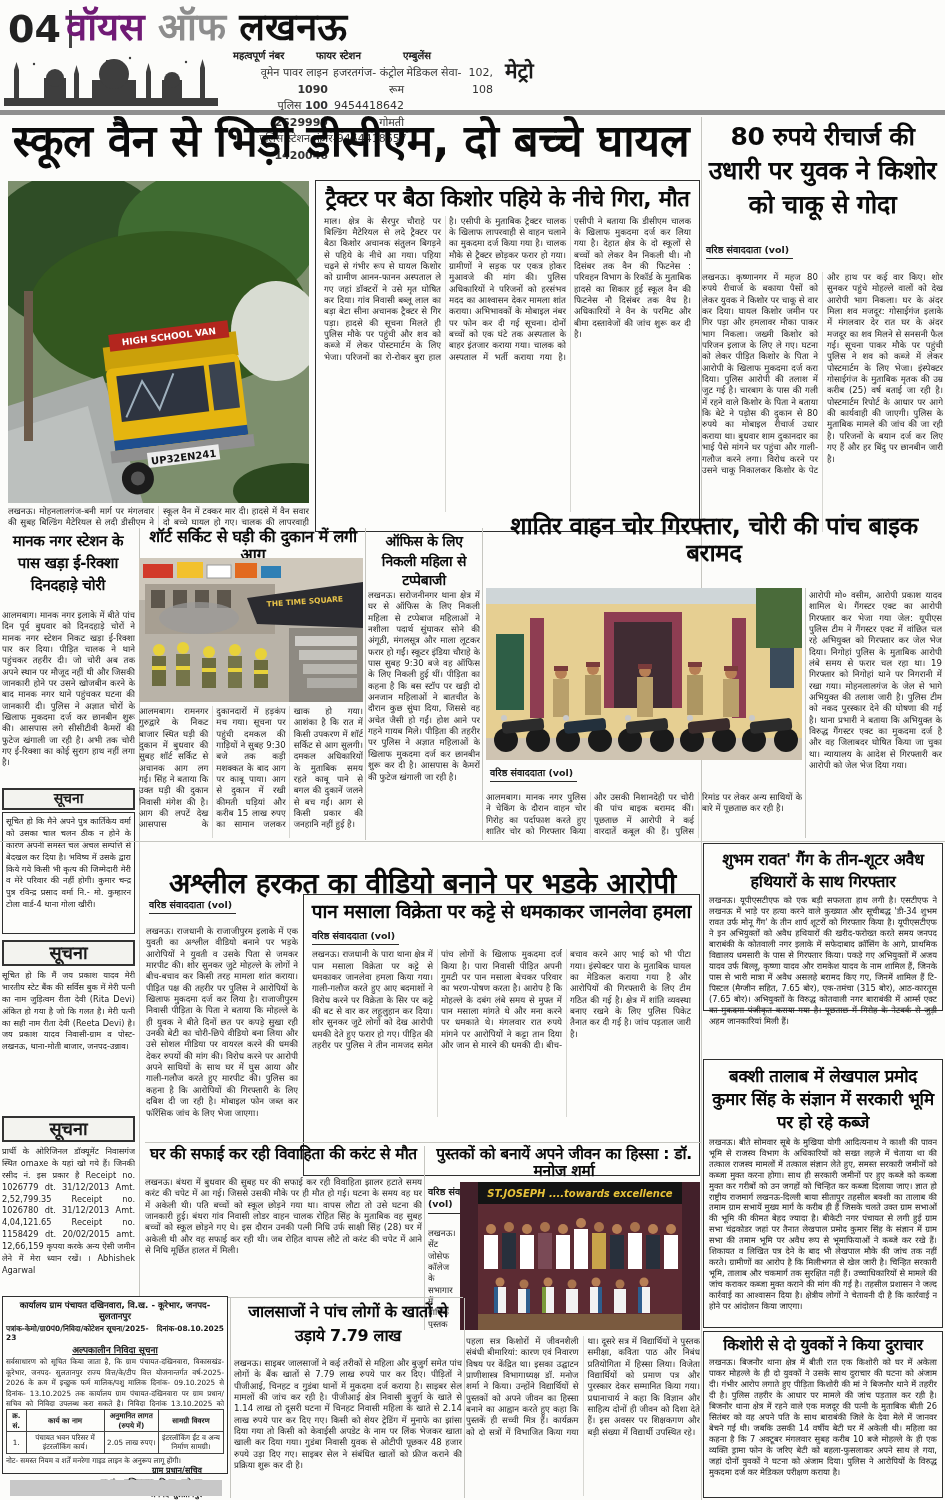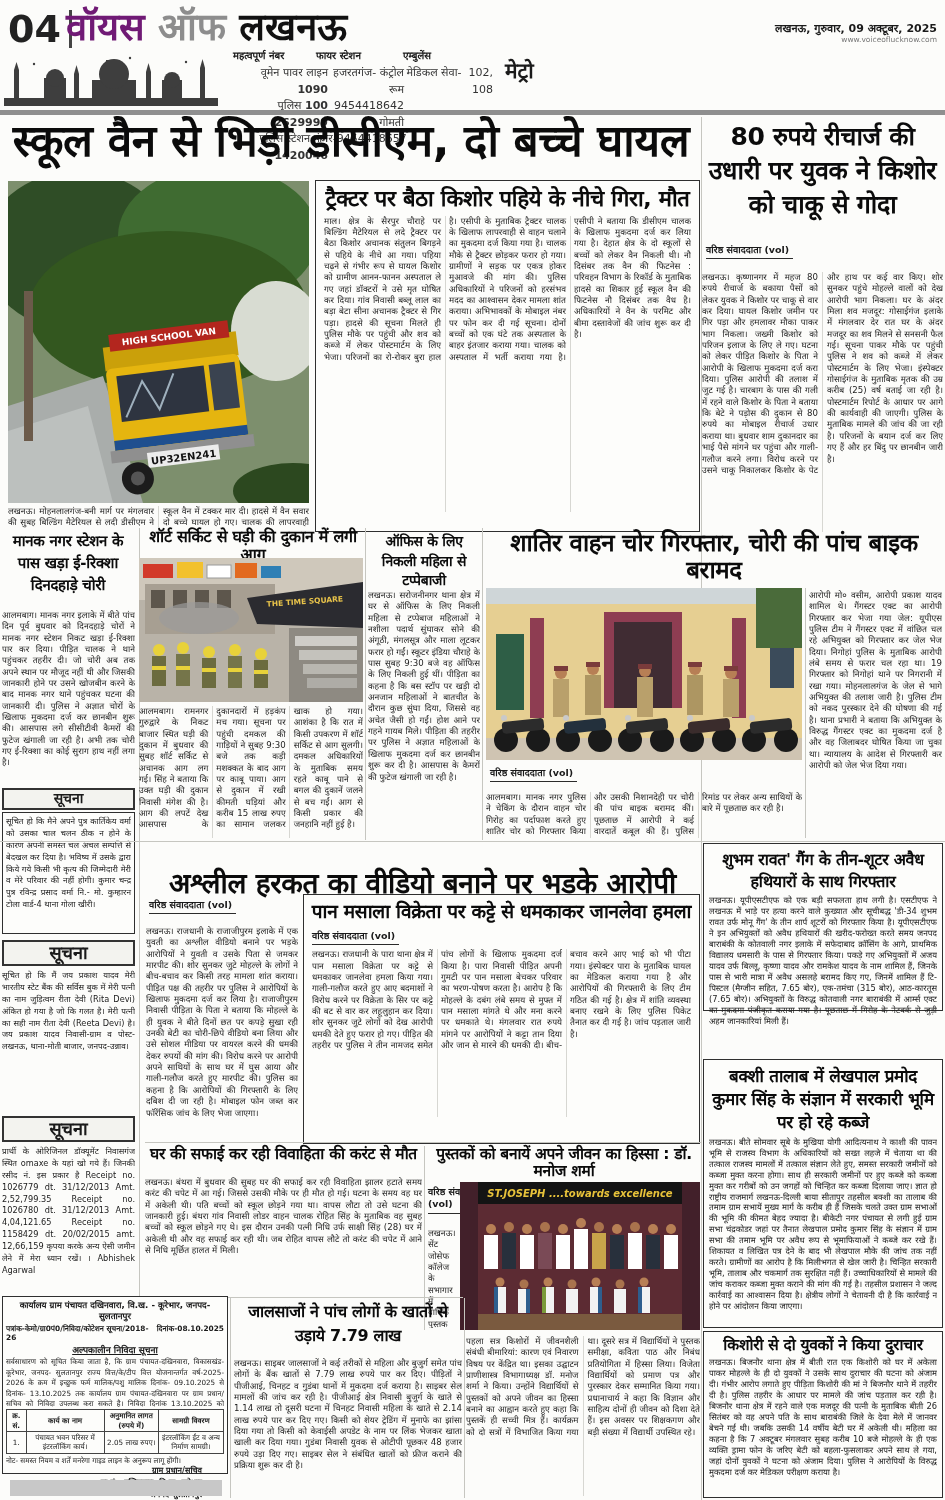--- a/index.html
+++ b/index.html
@@ -69,24 +69,20 @@
     <div class="contact-title">फायर स्टेशन</div>
     <div class="contact-line">हजरतगंज- कंट्रोल रूम</div>
     <div class="contact-line">9454418642</div>
     <div class="contact-line">गोमती नगर-9454418657</div>
   </div>
   <div class="abs" style="left:403px;top:48px;width:90px;">
     <div class="contact-title">एम्बुलेंस</div>
     <div class="contact-line"><span>मेडिकल सेवा-</span>&nbsp;&nbsp;<span>102, 108</span></div>
   </div>
   <div class="abs" style="left:505px;top:56px;font-size:21px;font-weight:bold;">मेट्रो</div>
-  <div class="abs" style="left:620px;top:20px;width:317px;text-align:right;">
-    <div style="font-size:11px;font-weight:bold;">लखनऊ, गुरुवार, 09 अक्टूबर, 2025</div>
-    <div style="font-size:7.5px;color:#777;">www.voiceoflucknow.com</div>
-  </div>
   <div class="abs" style="left:0;top:110px;width:945px;height:5px;background:#8f8f8f;"></div>
 
   <div class="abs hl" style="left:2px;top:116px;width:698px;height:60px;font-size:44px;">स्कूल वैन से भिड़ी डीसीएम, दो बच्चे घायल</div>
 
   <svg class="abs" style="left:8px;top:181px;" width="301" height="322" viewBox="0 0 301 322">
     <rect width="301" height="322" fill="#7d8f6d"></rect>
     <ellipse cx="70" cy="70" rx="95" ry="80" fill="#2f4d26"></ellipse>
     <ellipse cx="210" cy="55" rx="100" ry="70" fill="#3f6b31"></ellipse>
     <ellipse cx="160" cy="130" rx="140" ry="80" fill="#33571f"></ellipse>
     <ellipse cx="268" cy="150" rx="45" ry="50" fill="#d8dcd2"></ellipse>
@@ -184,21 +180,21 @@
           <rect x="1" y="14" width="14" height="28" fill="#6b6b3f"></rect>
           <rect x="1" y="24" width="14" height="4" fill="#e8d23a"></rect>
         </g>
     </g>
   </svg>
   <div class="abs body cols3" style="left:139px;top:706px;width:224px;height:132px;">आलमबाग। रामनगर गुरुद्वारे के निकट बाजार स्थित घड़ी की दुकान में बुधवार की सुबह शॉर्ट सर्किट से अचानक आग लग गई। सिंह ने बताया कि उक्त घड़ी की दुकान निवासी मंगेश की है। आग की लपटें देख आसपास के दुकानदारों में हड़कंप मच गया। सूचना पर पहुंची दमकल की गाड़ियों ने सुबह 9:30 बजे तक कड़ी मशक्कत के बाद आग पर काबू पाया। आग से दुकान में रखी कीमती घड़ियां और करीब 15 लाख रुपए का सामान जलकर खाक हो गया। आशंका है कि रात में किसी उपकरण में शॉर्ट सर्किट से आग सुलगी। दमकल अधिकारियों के मुताबिक समय रहते काबू पाने से बगल की दुकानें जलने से बच गईं। आग से किसी प्रकार की जनहानि नहीं हुई है।</div>
 
   <div class="abs hl" style="left:368px;top:532px;width:112px;height:54px;font-size:14px;line-height:1.4;">ऑफिस के लिए निकली महिला से टप्पेबाजी</div>
   <div class="abs body" style="left:368px;top:590px;width:112px;height:248px;">लखनऊ। सरोजनीनगर थाना क्षेत्र में घर से ऑफिस के लिए निकली महिला से टप्पेबाज महिलाओं ने नशीला पदार्थ सुंघाकर सोने की अंगूठी, मंगलसूत्र और माला लूटकर फरार हो गईं। स्कूटर इंडिया चौराहे के पास सुबह 9:30 बजे वह ऑफिस के लिए निकली हुई थीं। पीड़िता का कहना है कि बस स्टॉप पर खड़ी दो अनजान महिलाओं ने बातचीत के दौरान कुछ सुंघा दिया, जिससे वह अचेत जैसी हो गईं। होश आने पर गहने गायब मिले। पीड़िता की तहरीर पर पुलिस ने अज्ञात महिलाओं के खिलाफ मुकदमा दर्ज कर छानबीन शुरू कर दी है। आसपास के कैमरों की फुटेज खंगाली जा रही है।</div>
 
-  <div class="abs hl" style="left:486px;top:530px;width:456px;height:54px;font-size:24px;">शातिर वाहन चोर गिरफ्तार, चोरी की पांच बाइक बरामद</div>
+  <div class="abs hl" style="left:486px;top:513px;width:456px;height:54px;font-size:24px;">शातिर वाहन चोर गिरफ्तार, चोरी की पांच बाइक बरामद</div>
   <svg class="abs" style="left:486px;top:588px;" width="316" height="172" viewBox="0 0 316 172">
     <rect width="316" height="172" fill="#e6cf92"></rect>
     <rect x="0" y="0" width="316" height="16" fill="#cfd6d8"></rect>
     <rect x="270" y="0" width="46" height="60" fill="#4a6b3a"></rect>
     <rect x="10" y="46" width="28" height="76" fill="#2e5e46"></rect>
     <rect x="44" y="30" width="14" height="100" fill="#8e3d52"></rect>
     <rect x="118" y="24" width="78" height="96" fill="#8e3d52"></rect>
       <rect x="128" y="34" width="58" height="86" fill="#402c33"></rect>
     <rect x="246" y="30" width="14" height="100" fill="#8e3d52"></rect>
     <rect x="284" y="60" width="24" height="40" fill="#3b4b5a"></rect>
@@ -267,21 +263,21 @@
   <div class="abs body cols3" style="left:486px;top:792px;width:316px;height:46px;">आलमबाग। मानक नगर पुलिस ने चेकिंग के दौरान वाहन चोर गिरोह का पर्दाफाश करते हुए शातिर चोर को गिरफ्तार किया और उसकी निशानदेही पर चोरी की पांच बाइक बरामद कीं। पूछताछ में आरोपी ने कई वारदातें कबूल की हैं। पुलिस रिमांड पर लेकर अन्य साथियों के बारे में पूछताछ कर रही है।</div>
   <div class="vline" style="left:805px;top:588px;height:250px;"></div>
   <div class="abs body" style="left:809px;top:590px;width:133px;height:248px;">आरोपी मो० वसीम, आरोपी प्रकाश यादव शामिल थे। गैंगस्टर एक्ट का आरोपी गिरफ्तार कर भेजा गया जेल: यूपीएस पुलिस टीम ने गैंगस्टर एक्ट में वांछित चल रहे अभियुक्त को गिरफ्तार कर जेल भेज दिया। निगोहां पुलिस के मुताबिक आरोपी लंबे समय से फरार चल रहा था। 19 गिरफ्तार को निगोहां थाने पर निगरानी में रखा गया। मोहनलालगंज के जेल से भागे अभियुक्त की तलाश जारी है। पुलिस टीम को नकद पुरस्कार देने की घोषणा की गई है। थाना प्रभारी ने बताया कि अभियुक्त के विरुद्ध गैंगस्टर एक्ट का मुकदमा दर्ज है और वह जिलाबदर घोषित किया जा चुका था। न्यायालय के आदेश से गिरफ्तारी कर आरोपी को जेल भेज दिया गया।</div>
 
   <div class="hline" style="left:0;top:841px;width:945px;"></div>
 
   <div class="abs hl" style="left:145px;top:845px;width:555px;height:46px;font-size:28px;margin-top:23px;">अश्लील हरकत का वीडियो बनाने पर भड़के आरोपी</div>
   <div class="abs byline" style="left:149px;top:898px;">वरिष्ठ संवाददाता (vol)</div>
   <div class="abs body" style="left:146px;top:926px;width:152px;height:214px;">लखनऊ। राजधानी के राजाजीपुरम इलाके में एक युवती का अश्लील वीडियो बनाने पर भड़के आरोपियों ने युवती व उसके पिता से जमकर मारपीट की। शोर सुनकर जुटे मोहल्ले के लोगों ने बीच-बचाव कर किसी तरह मामला शांत कराया। पीड़ित पक्ष की तहरीर पर पुलिस ने आरोपियों के खिलाफ मुकदमा दर्ज कर लिया है। राजाजीपुरम निवासी पीड़िता के पिता ने बताया कि मोहल्ले के ही युवक ने बीते दिनों छत पर कपड़े सुखा रही उनकी बेटी का चोरी-छिपे वीडियो बना लिया और उसे सोशल मीडिया पर वायरल करने की धमकी देकर रुपयों की मांग की। विरोध करने पर आरोपी अपने साथियों के साथ घर में घुस आया और गाली-गलौज करते हुए मारपीट की। पुलिस का कहना है कि आरोपियों की गिरफ्तारी के लिए दबिश दी जा रही है। मोबाइल फोन जब्त कर फॉरेंसिक जांच के लिए भेजा जाएगा।</div>
 
-  <div class="abs box" style="left:303px;top:894px;width:397px;height:250px;">
+  <div class="abs box" style="left:303px;top:894px;width:397px;height:282px;">
     <div class="hl" style="margin:6px 6px 2px;font-size:19px;">पान मसाला विक्रेता पर कट्टे से धमकाकर जानलेवा हमला</div>
     <div class="byline" style="margin-left:8px;">वरिष्ठ संवाददाता (vol)</div>
     <div class="body cols3" style="margin:4px 8px;height:168px;">लखनऊ। राजधानी के पारा थाना क्षेत्र में पान मसाला विक्रेता पर कट्टे से धमकाकर जानलेवा हमला किया गया। गाली-गलौज करते हुए आए बदमाशों ने विरोध करने पर विक्रेता के सिर पर कट्टे की बट से वार कर लहूलुहान कर दिया। शोर सुनकर जुटे लोगों को देख आरोपी धमकी देते हुए फरार हो गए। पीड़ित की तहरीर पर पुलिस ने तीन नामजद समेत पांच लोगों के खिलाफ मुकदमा दर्ज किया है। पारा निवासी पीड़ित अपनी गुमटी पर पान मसाला बेचकर परिवार का भरण-पोषण करता है। आरोप है कि मोहल्ले के दबंग लंबे समय से मुफ्त में पान मसाला मांगते थे और मना करने पर धमकाते थे। मंगलवार रात रुपये मांगने पर आरोपियों ने कट्टा तान दिया और जान से मारने की धमकी दी। बीच-बचाव करने आए भाई को भी पीटा गया। इंस्पेक्टर पारा के मुताबिक घायल का मेडिकल कराया गया है और आरोपियों की गिरफ्तारी के लिए टीम गठित की गई है। क्षेत्र में शांति व्यवस्था बनाए रखने के लिए पुलिस पिकेट तैनात कर दी गई है। जांच पड़ताल जारी है।</div>
   </div>
 
   <div class="abs box" style="left:703px;top:843px;width:240px;height:168px;">
     <div class="hl" style="margin:5px 6px 3px;font-size:16px;line-height:1.35;">शुभम रावत' गैंग के तीन-शूटर अवैध हथियारों के साथ गिरफ्तार</div>
     <div class="body" style="margin:2px 5px;height:152px;font-size:8.3px;">लखनऊ। यूपीएसटीएफ को एक बड़ी सफलता हाथ लगी है। एसटीएफ ने लखनऊ में भाड़े पर हत्या करने वाले कुख्यात और सूचीबद्ध 'डी-34 शुभम रावत उर्फ मोनू गैंग' के तीन शार्प शूटरों को गिरफ्तार किया है। यूपीएसटीएफ ने इन अभियुक्तों को अवैध हथियारों की खरीद-फरोख्त करते समय जनपद बाराबंकी के कोतवाली नगर इलाके में सफेदाबाद क्रॉसिंग के आगे, प्राथमिक विद्यालय धमसारी के पास से गिरफ्तार किया। पकड़े गए अभियुक्तों में अजय यादव उर्फ बिल्लू, कृष्णा यादव और रामकेश यादव के नाम शामिल हैं, जिनके पास से भारी मात्रा में अवैध असलहे बरामद किए गए, जिनमें शामिल हैं टि- पिस्टल (मैग्जीन सहित, 7.65 बोर), एक-तमंचा (315 बोर), आठ-कारतूस (7.65 बोर)। अभियुक्तों के विरुद्ध कोतवाली नगर बाराबंकी में आर्म्स एक्ट का मुकदमा पंजीकृत कराया गया है। पूछताछ में गिरोह के नेटवर्क से जुड़ी अहम जानकारियां मिली हैं।</div>
   </div>
 
@@ -397,21 +393,21 @@
   <div class="hline" style="left:145px;top:1297px;width:318px;"></div>
   <div class="abs body" style="left:145px;top:1302px;width:82px;height:194px;">परिजन आनन-फानन उसे सीएचसी ले गए जहां डॉक्टरों ने मृत घोषित कर दिया। सूचना पर पहुंची पुलिस ने शव को पोस्टमार्टम के लिए भेजा। मायके पक्ष को घटना की सूचना दे दी गई है। पुलिस के मुताबिक प्रथम दृष्टया मौत की वजह करंट लगना ही सामने आई है। रिपोर्ट आने के बाद आगे की कार्यवाही की जाएगी।</div>
   <div class="vline" style="left:230px;top:1298px;height:200px;"></div>
   <div class="abs hl" style="left:234px;top:1300px;width:228px;height:54px;font-size:16px;line-height:1.5;">जालसाजों ने पांच लोगों के खातों से उड़ाये 7.79 लाख</div>
   <div class="abs body" style="left:234px;top:1358px;width:228px;height:138px;">लखनऊ। साइबर जालसाजों ने कई तरीकों से महिला और बुजुर्ग समेत पांच लोगों के बैंक खातों से 7.79 लाख रुपये पार कर दिए। पीड़ितों ने पीजीआई, चिनहट व गुडंबा थानों में मुकदमा दर्ज कराया है। साइबर सेल मामलों की जांच कर रही है। पीजीआई क्षेत्र निवासी बुजुर्ग के खाते से 1.14 लाख तो दूसरी घटना में चिनहट निवासी महिला के खाते से 2.14 लाख रुपये पार कर दिए गए। किसी को शेयर ट्रेडिंग में मुनाफे का झांसा दिया गया तो किसी को केवाईसी अपडेट के नाम पर लिंक भेजकर खाता खाली कर दिया गया। गुडंबा निवासी युवक से ओटीपी पूछकर 48 हजार रुपये उड़ा दिए गए। साइबर सेल ने संबंधित खातों को फ्रीज कराने की प्रक्रिया शुरू कर दी है।</div>
   <div class="vline" style="left:464px;top:1298px;height:200px;"></div>
 
   <div class="abs box" style="left:2px;top:1296px;width:226px;height:178px;padding:3px;border-width:1.4px;">
     <div style="font-size:8.6px;font-weight:bold;text-align:center;line-height:1.3;">कार्यालय ग्राम पंचायत दखिनवारा, वि.ख. - कूरेभार, जनपद-सुलतानपुर</div>
     <div style="display:flex;justify-content:space-between;font-size:7.4px;font-weight:bold;margin-top:1px;">
-      <span>पत्रांक-केमो/ग्रा0पं0/निविदा/कोटेशन सूचना/2018-26</span>
+      <span>पत्रांक-केमो/ग्रा0पं0/निविदा/कोटेशन सूचना/2025-23</span>
       <span>दिनांक-08.10.2025</span>
     </div>
     <div style="font-size:9px;font-weight:bold;text-align:center;text-decoration:underline;margin:1px 0;">अल्पकालीन निविदा सूचना</div>
     <div class="ntext" style="font-size:7.2px;height:52px;">सर्वसाधारण को सूचित किया जाता है, कि ग्राम पंचायत-दखिनवारा, विकासखंड- कूरेभार, जनपद- सुलतानपुर राज्य वित्त/के/टीप वित्त योजनान्तर्गत वर्ष-2025-2026 के क्रम में इच्छुक फर्म मालिक/पशु मालिक दिनांक- 09.10.2025 से दिनांक- 13.10.2025 तक कार्यालय ग्राम पंचायत-दखिनवारा पर ग्राम प्रधान/सचिव को निविदा उपलब्ध करा सकते है। निविदा दिनांक 13.10.2025 को निविदादाताओं की उपस्थिति में शाम 3 बजे खोली जाएगी।</div>
     <table class="tnd">
       <tbody>
           <tr>
         <th style="width:9%;">क्र. सं.</th>
         <th style="width:36%;">कार्य का नाम</th>
         <th style="width:25%;">अनुमानित लागत (रुपये में)</th>

